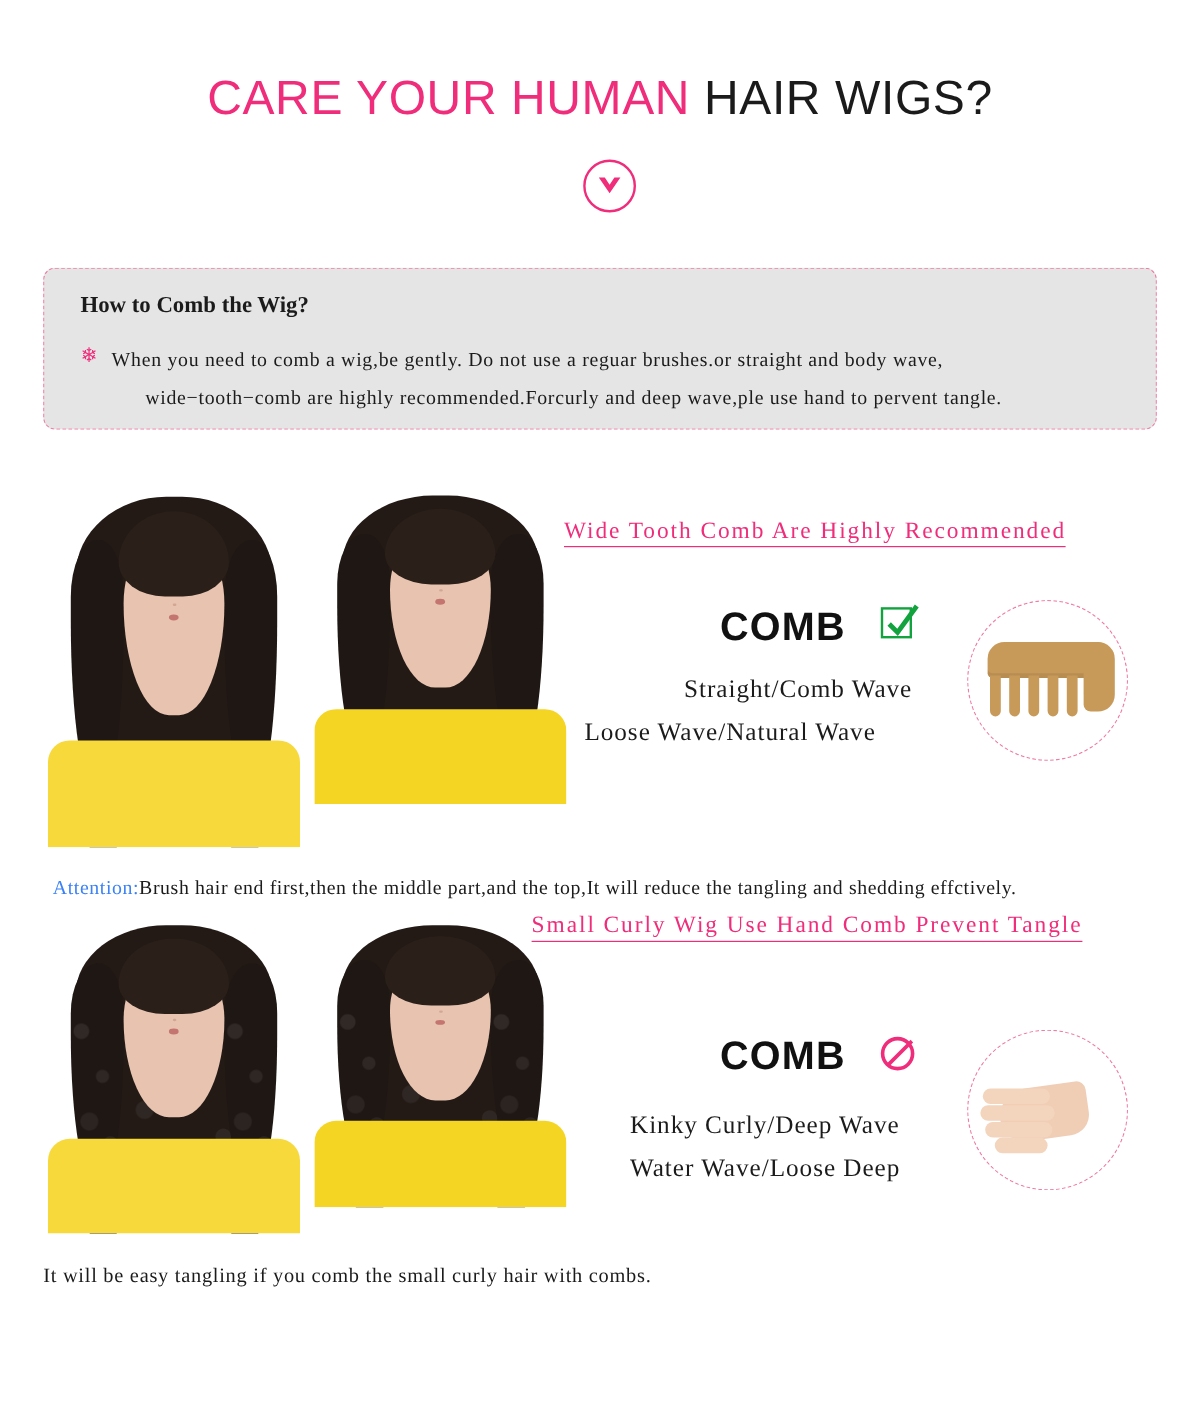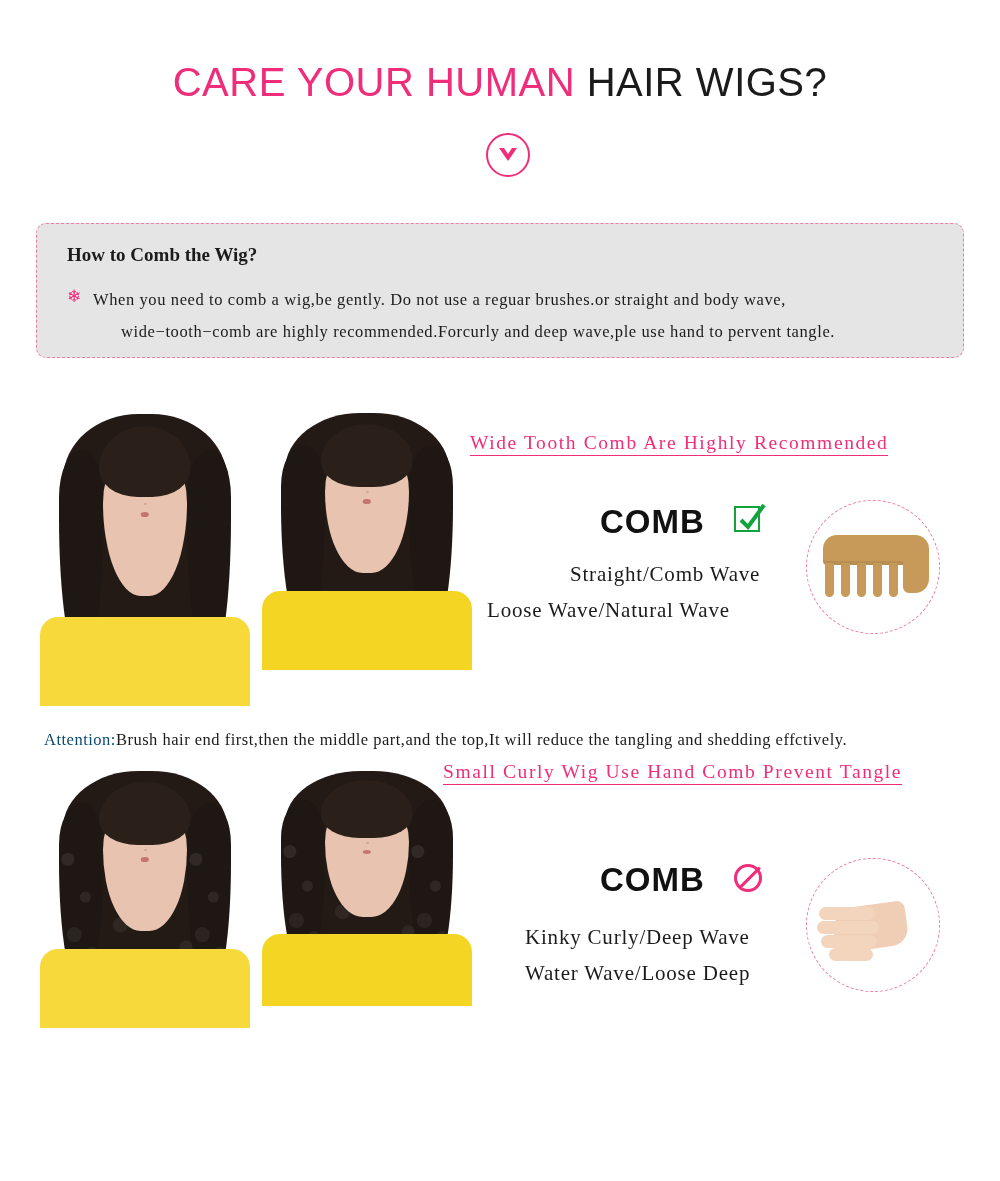--- a/index.html
+++ b/index.html
@@ -331,21 +331,21 @@
     position: absolute;
     top: 730px;
     left: 44px;
     width: 940px;
     font-family: "Liberation Serif", serif;
     font-size: 16.5px;
     color: #1b1b1b;
     letter-spacing: 0.5px;
     white-space: nowrap;
   }
-  .attention-line .tag { color: #0c4a6e; }
+  .attention-line .tag { color: #3b82f6; }
 
   
   .bottom-text {
     position: absolute;
     top: 1045px;
     left: 36px;
     width: 950px;
     font-family: "Liberation Serif", serif;
     font-size: 17px;
     color: #1b1b1b;
@@ -507,13 +507,14 @@
 
 <div class="icon-circle" style="top:858px; left:806px;">
   <div class="hand-palm"></div>
   <div class="finger" style="left:12px; top:48px; width:56px;"></div>
   <div class="finger" style="left:10px; top:62px; width:62px;"></div>
   <div class="finger" style="left:14px; top:76px; width:56px;"></div>
   <div class="finger" style="left:22px; top:89px; width:44px;"></div>
 </div>
 
 <div class="bottom-text">
+  <div>It  will  be  easy  tangling  if  you  comb  the  small  curly  hair  with  combs.</div>
 </div>
 
 </body></html>

